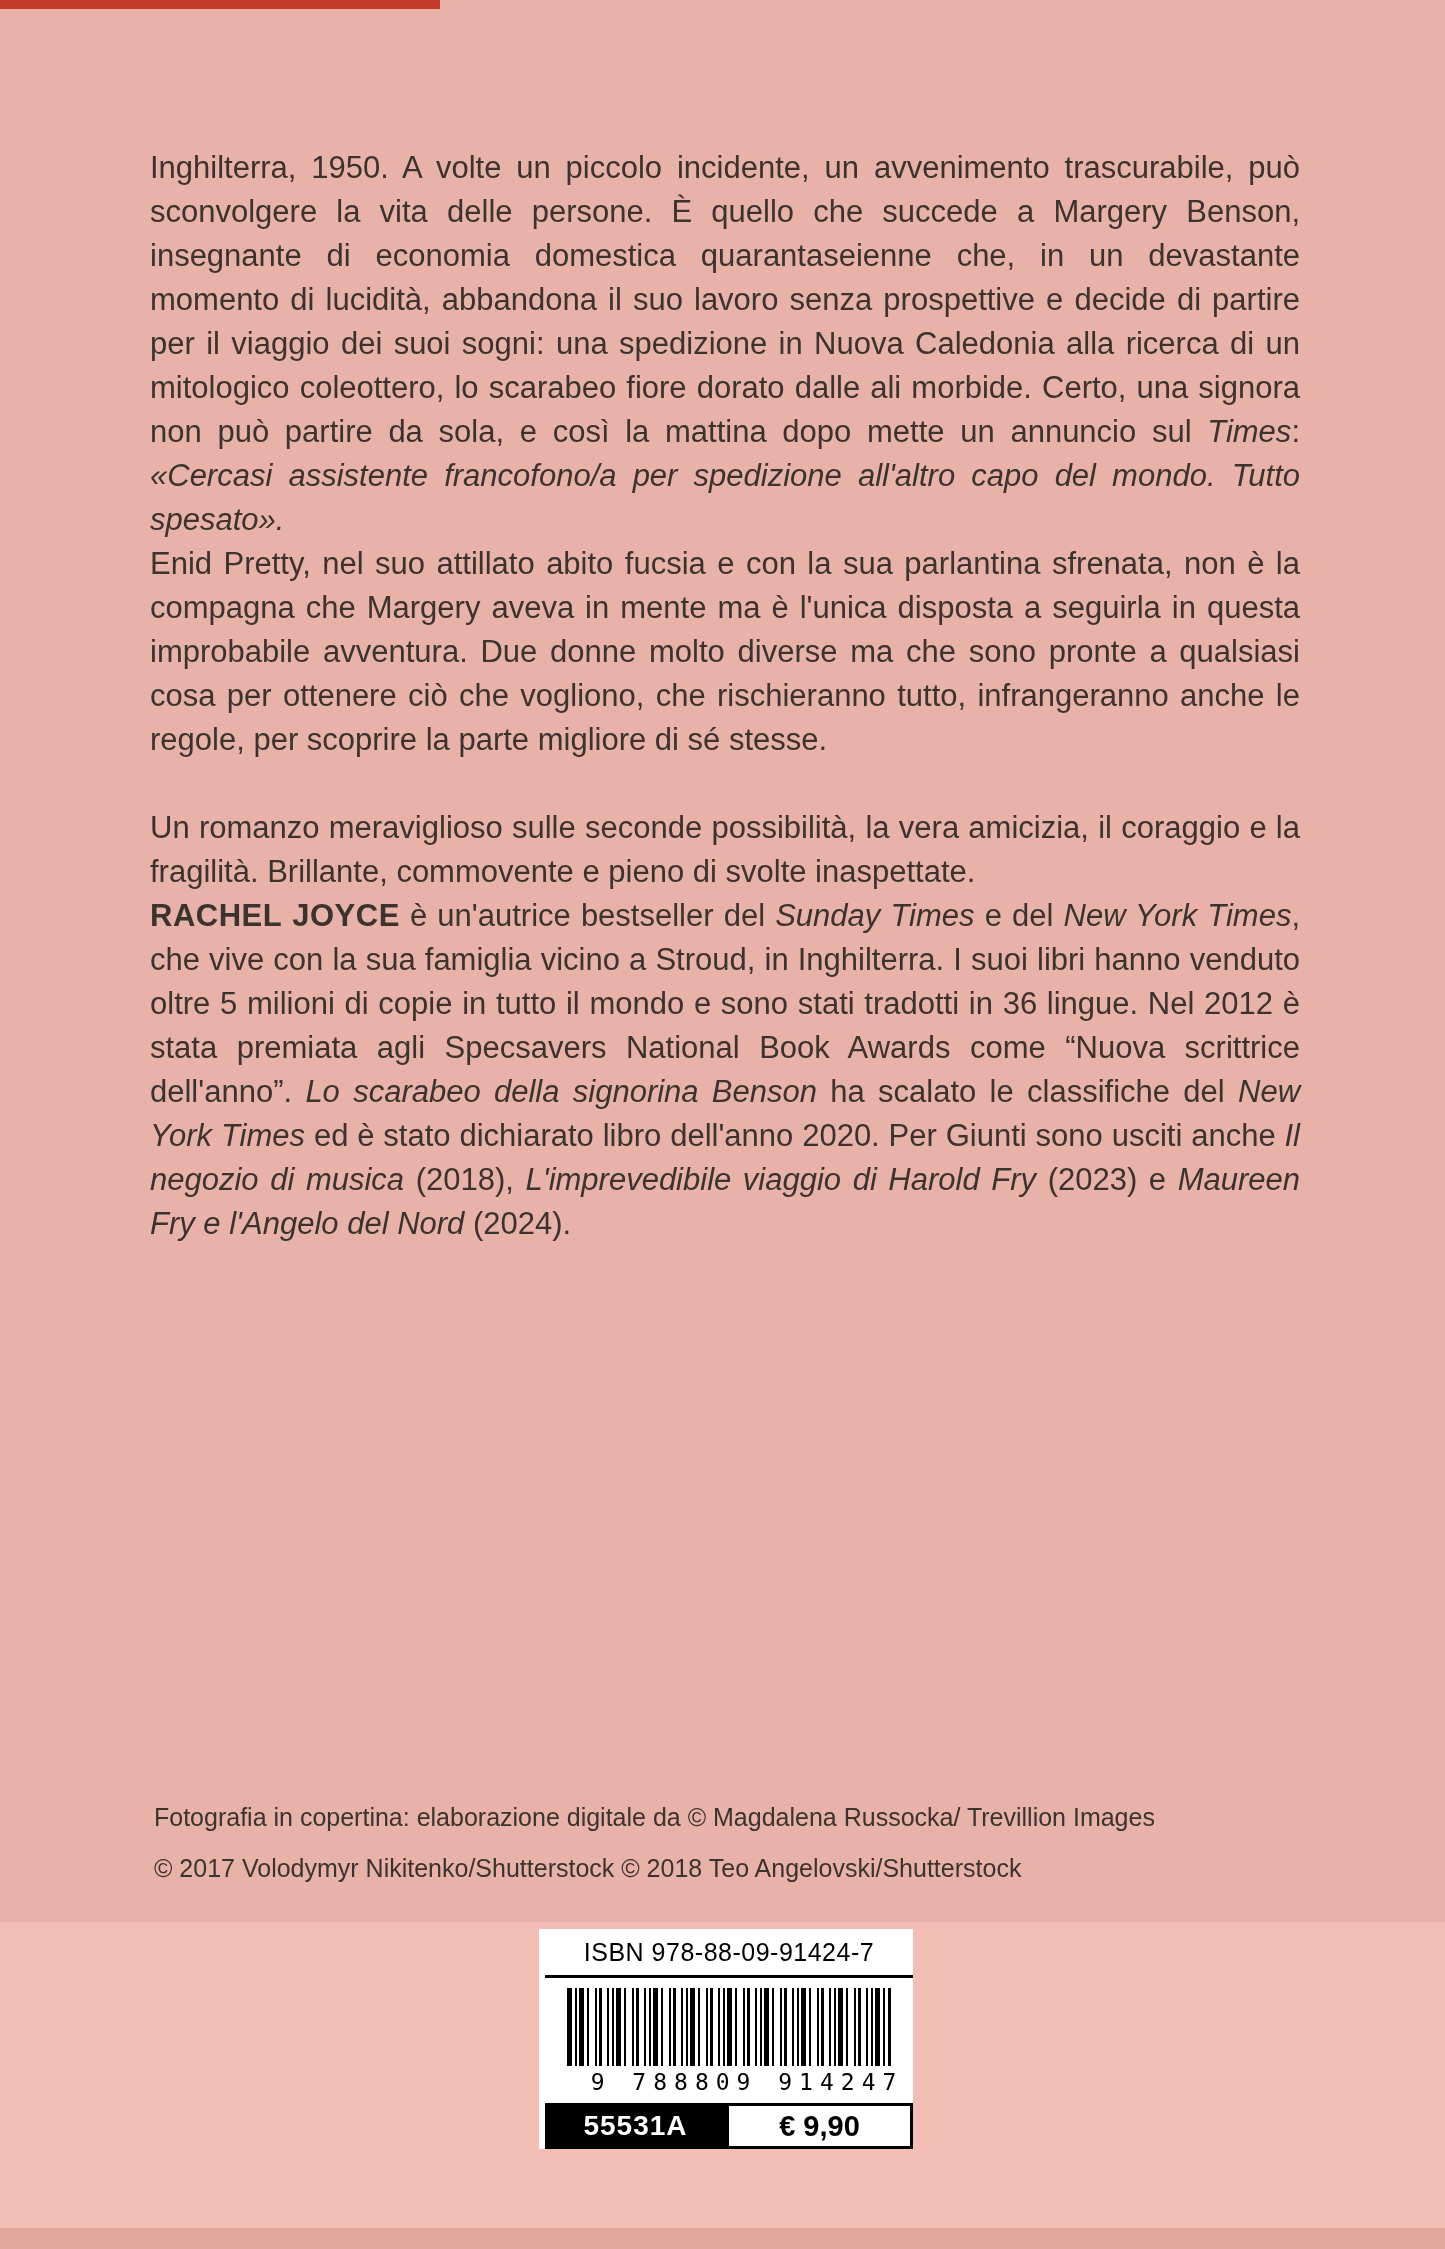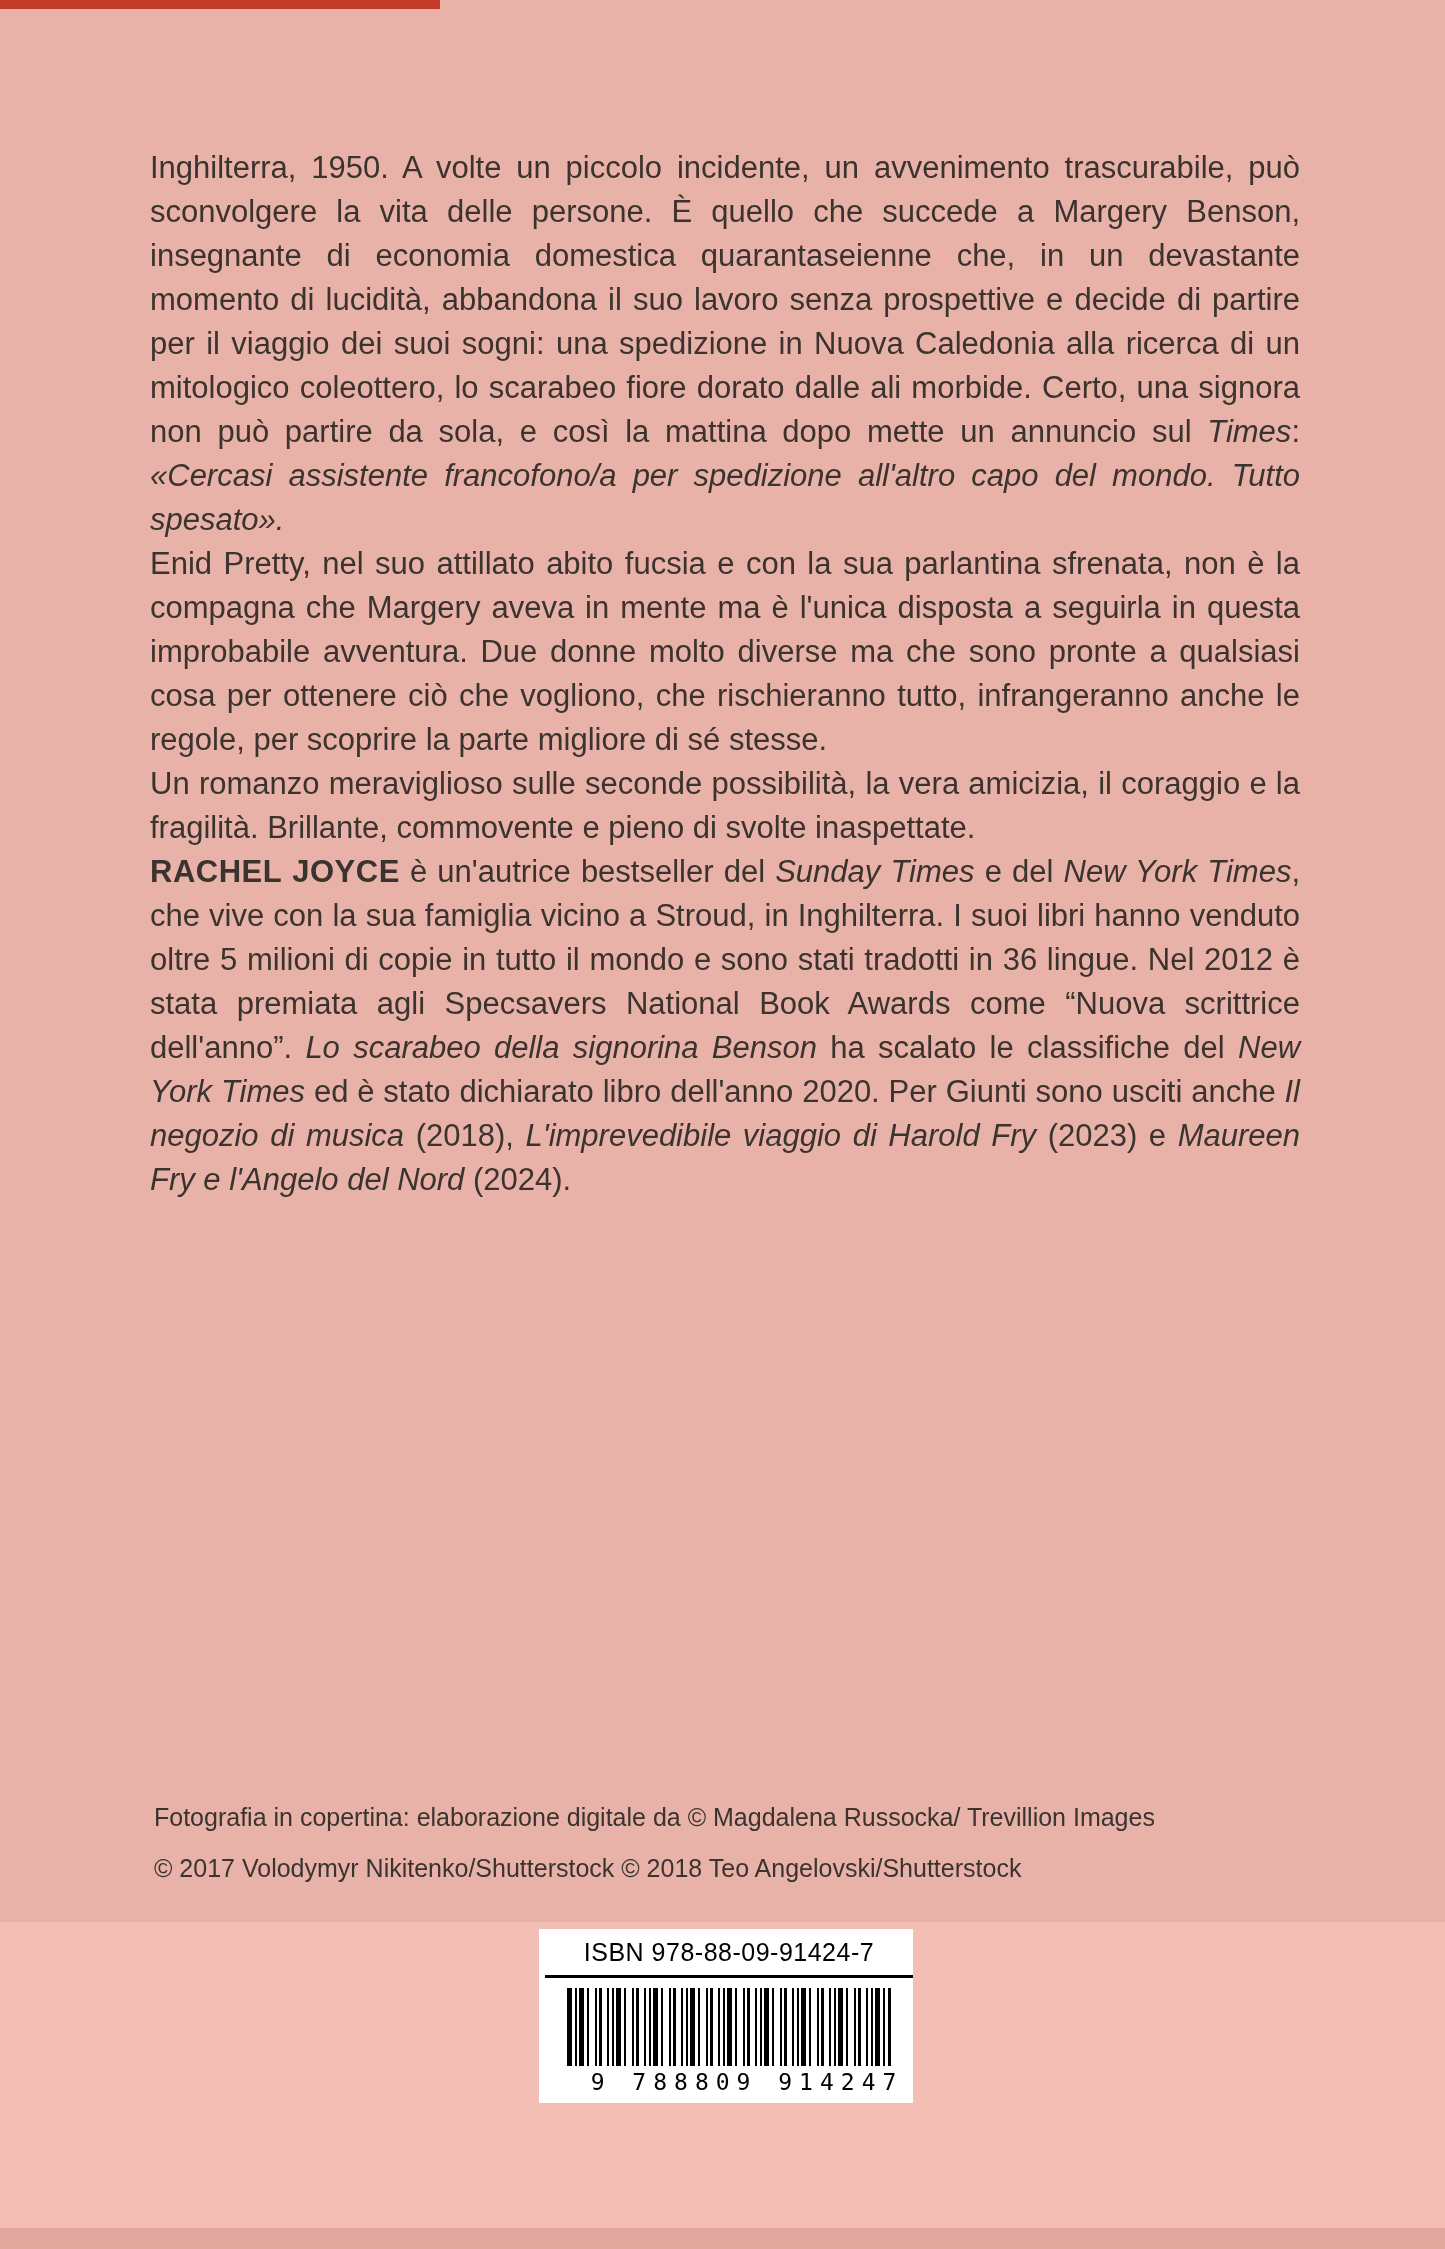--- a/index.html
+++ b/index.html
@@ -32,20 +32,21 @@
     font-size: 31px;
     line-height: 44px;
     text-align: justify;
     hyphens: auto;
   }
   .para {
     margin: 0;
     padding: 0;
   }
   .para.spaced {
+    margin-top: 44px;
   }
   .para.author {
   }
   .italic {
     font-style: italic;
   }
   .author-name {
     font-weight: bold;
     letter-spacing: 0.5px;
   }
@@ -165,15 +166,19 @@
 
   <div class="bottom-strip"></div>
   <div class="bottom-edge"></div>
 
   <div class="barcode-box">
     <div class="isbn-row">ISBN 978-88-09-91424-7</div>
     <div class="bars-wrap">
       <div class="bars"></div>
     </div>
     <div class="digits">9 788809 914247</div>
+    <div class="price-row">
+      <div class="code-cell">55531A</div>
+      <div class="price-cell">€ 9,90</div>
+    </div>
   </div>
 
 </div>
 
 </body></html>

